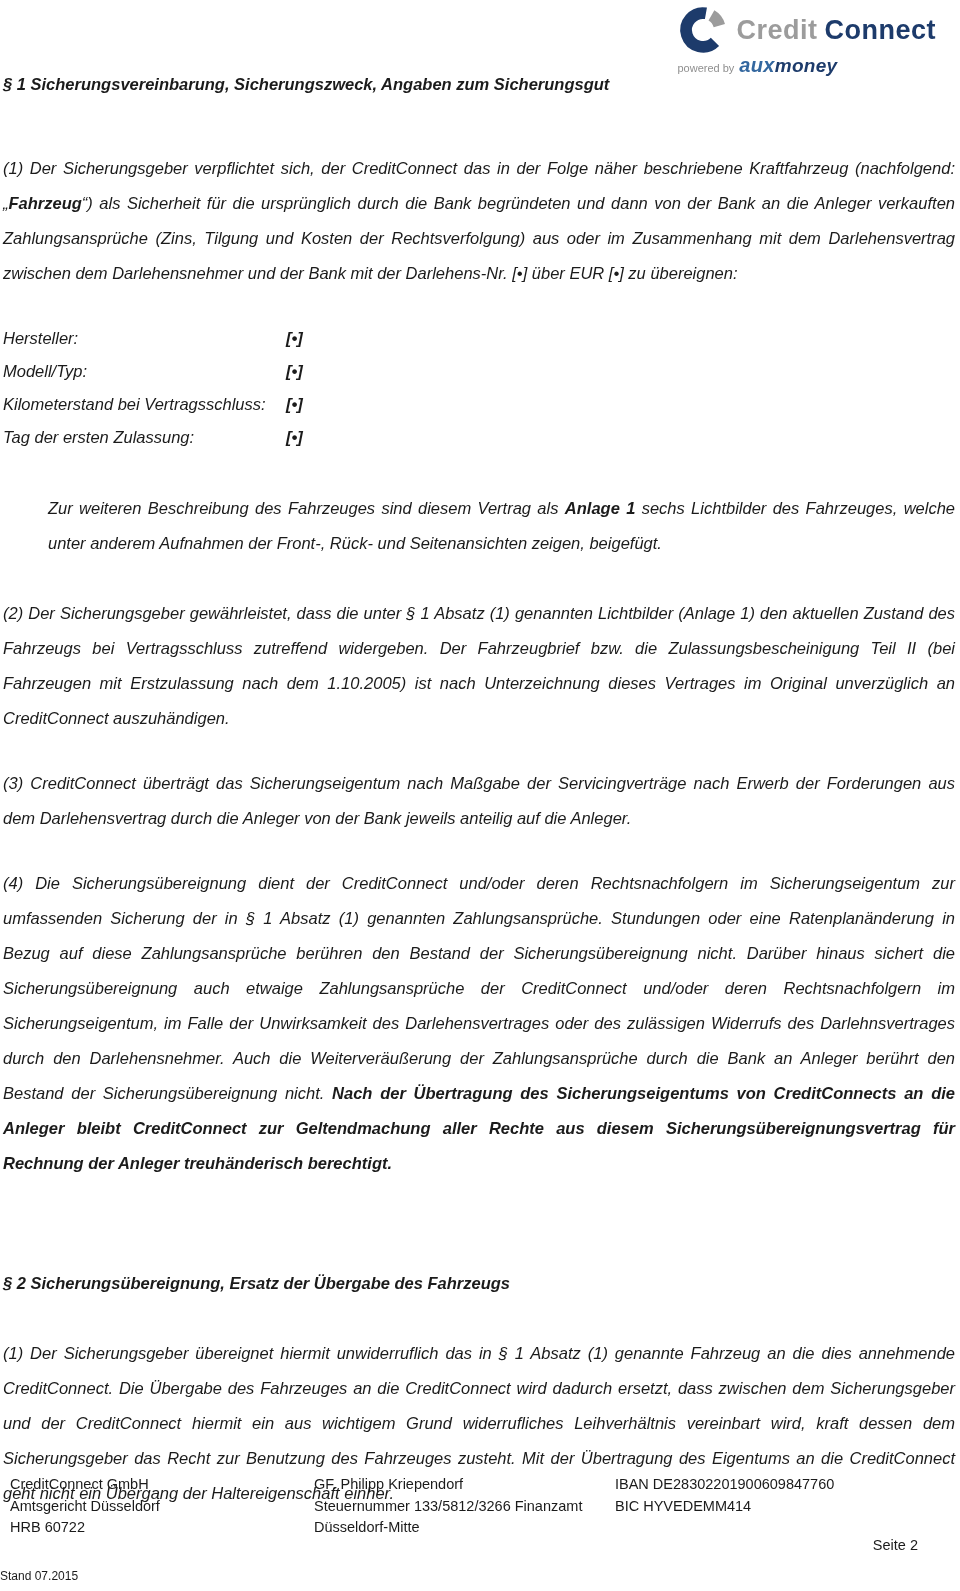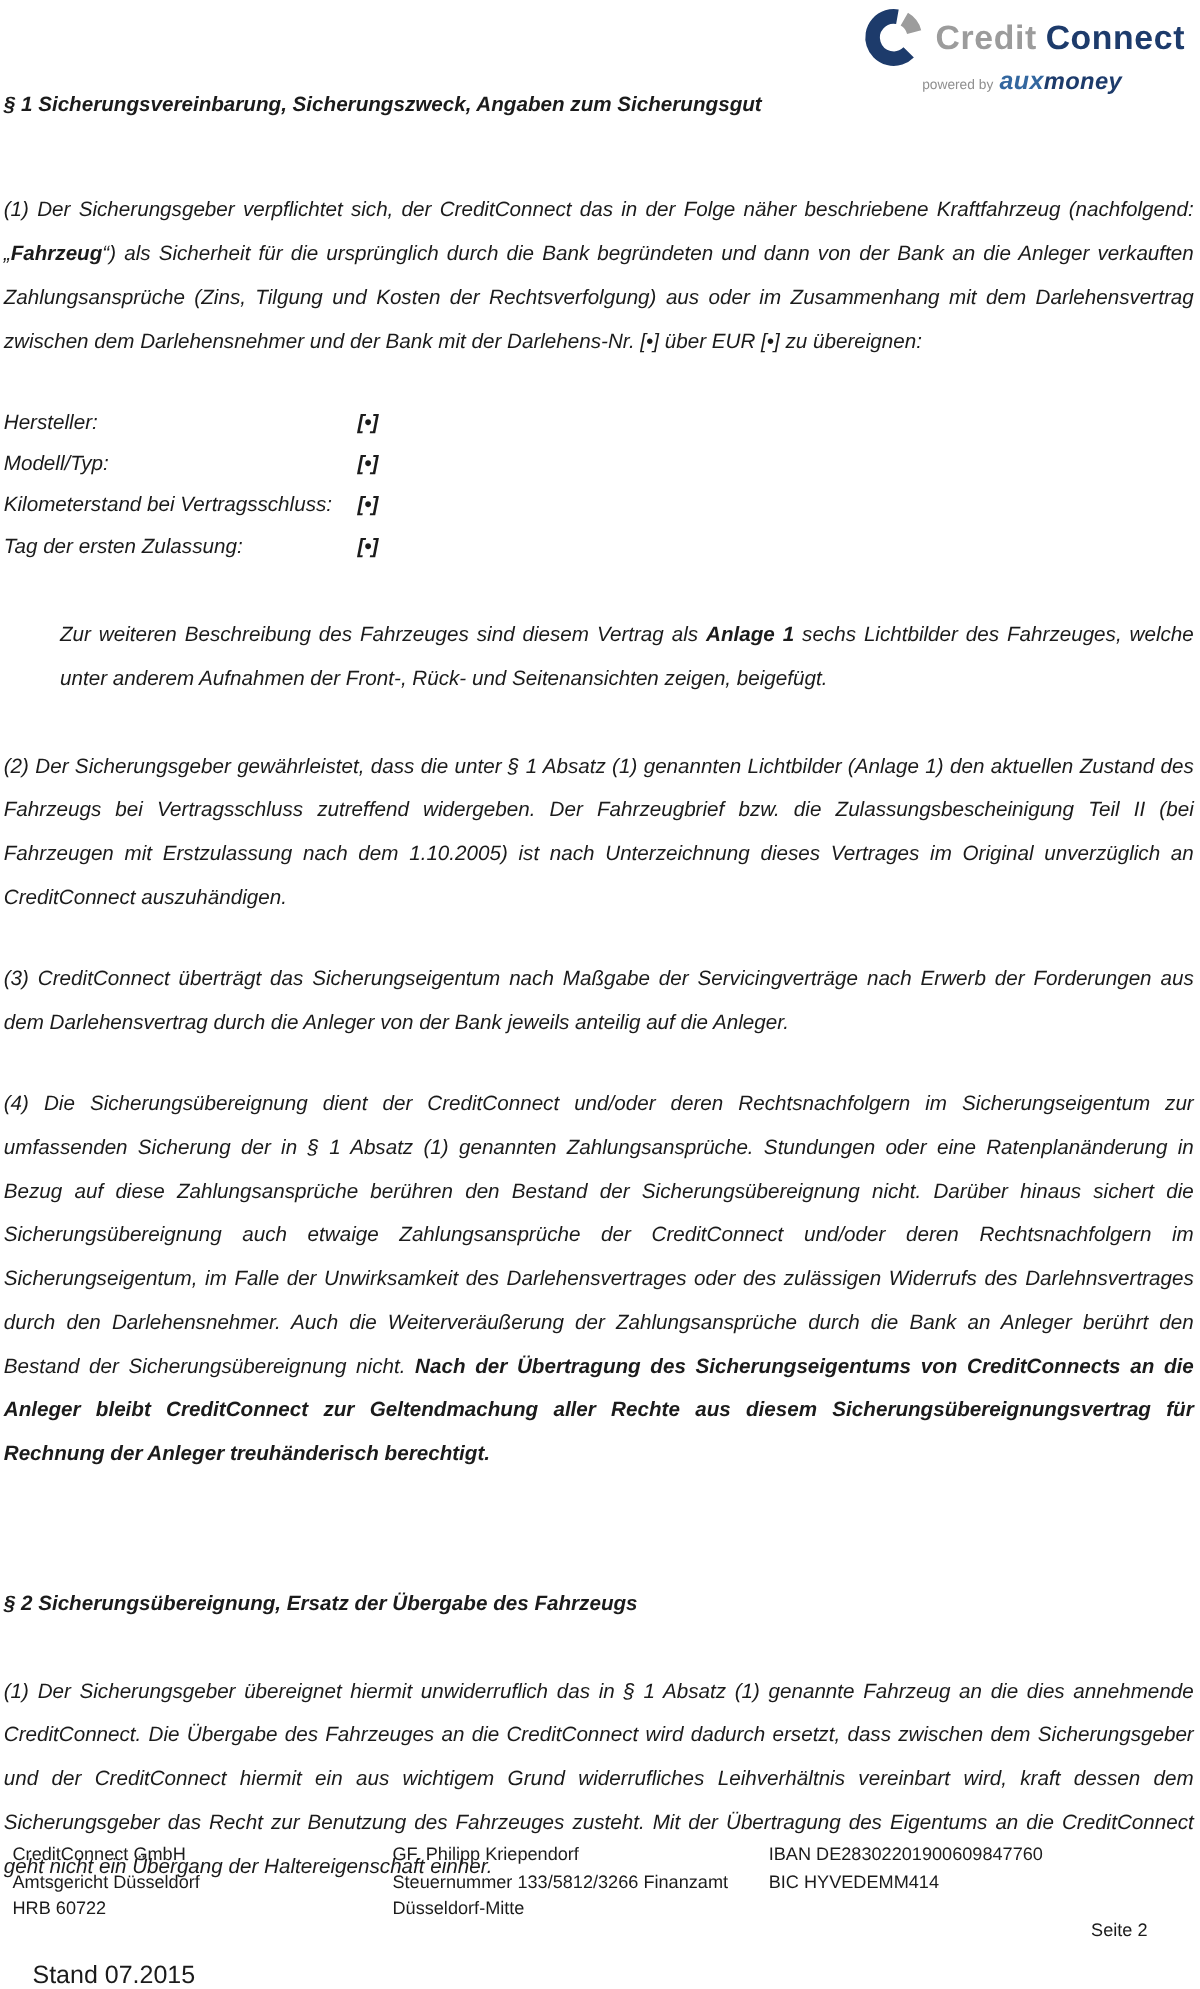--- a/index.html
+++ b/index.html
@@ -7,21 +7,21 @@
     position: relative;
     width: 960px;
     height: 1591px;
     background: #ffffff;
     font-family: "Liberation Sans", sans-serif;
     color: #1b1b1b;
     overflow: hidden;
   }
 
   
-  .logo { position: absolute; top: 4px; right: 12px; text-align: center; }
+  .logo { position: absolute; top: 4px; right: 24px; text-align: left; }
   .logo-top { display: flex; align-items: center; justify-content: flex-end; gap: 7px; }
   .logo-wordmark { font-size: 27px; font-weight: 700; letter-spacing: 0.5px; white-space: nowrap; }
   .logo-credit { color: #9c9c9c; }
   .logo-connect { color: #1d3b6b; margin-left: 7px; }
   .logo-bottom { margin-top: -2px; margin-right: 2px; white-space: nowrap; }
   .powered { font-size: 11px; color: #8f8f8f; margin-right: 5px; }
   .aux-a { font-size: 20px; font-weight: 700; font-style: italic; color: #33679f; letter-spacing: 0.3px; }
   .aux-b { font-size: 19px; font-weight: 700; font-style: italic; color: #1d3b6b; letter-spacing: 0.3px; }
 
   
@@ -55,22 +55,22 @@
     position: absolute; top: 1474px; left: 10px; right: 5px;
     display: grid; grid-template-columns: 304px 301px 1fr;
     font-size: 14.5px; line-height: 21.5px;
   }
   .footer-col div { white-space: nowrap; }
   .page-number {
     position: absolute; top: 1537px; right: 42px;
     font-size: 14.5px;
   }
   .stand {
-    position: absolute; top: 1569px; left: 26px;
-    font-size: 20px;
+    position: absolute; top: 1569px; left: 0;
+    font-size: 12px;
   }
 </style>
 </head>
 <body>
 
 <div class="page">
 
   <div class="logo">
     <div class="logo-top">
       <svg width="52" height="52" viewBox="0 0 40 40" aria-hidden="true">

